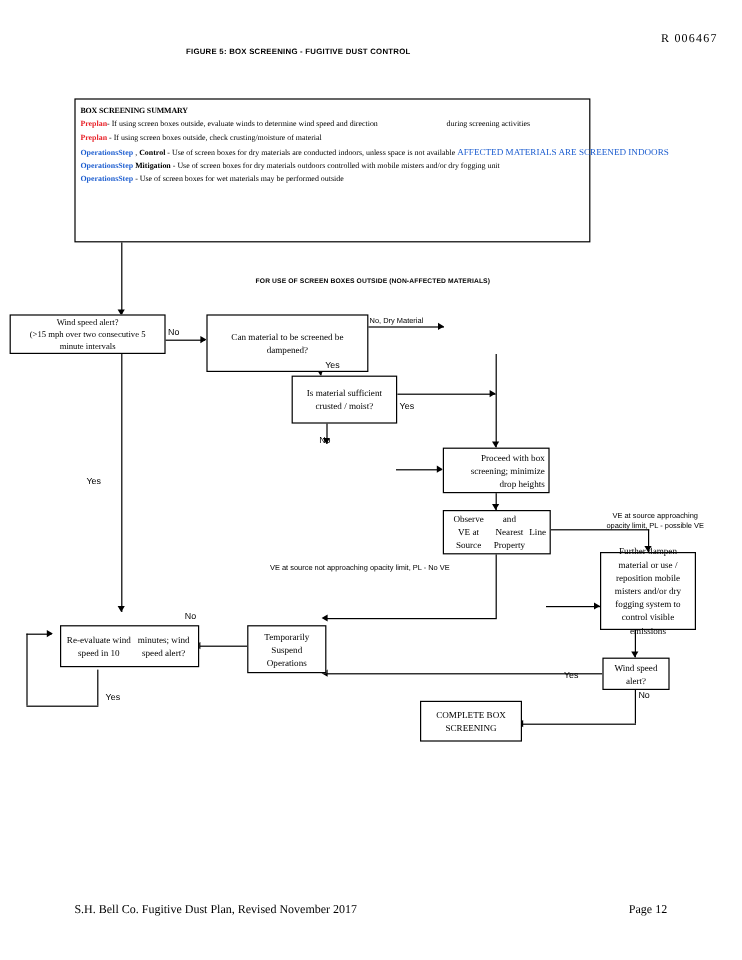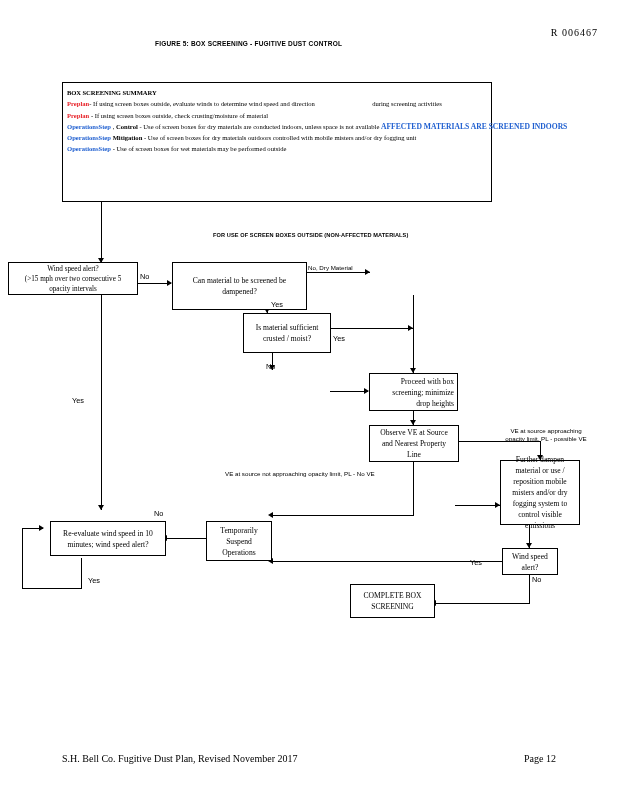--- a/index.html
+++ b/index.html
@@ -59,21 +59,21 @@
   .sum-line {
     font-size: 6.6px;
     line-height: 11.3px;
     color: #000;
     white-space: nowrap;
     font-family: "Liberation Serif", serif;
   }
   .sum-line .hdr { font-weight: bold; letter-spacing: -.1px; }
   .lbl-red  { color: #e8232a; font-weight: bold; }
   .lbl-blue { color: #1f5fd0; font-weight: bold; }
-  .cap-blue { color: #1f5fd0; font-weight: bold; font-size: 7.6px; font-family: "Liberation Serif", serif; }
+  .cap-blue { color: #1f5fd0; font-weight: normal; font-size: 7.6px; font-family: "Liberation Serif", serif; }
   .bold { font-weight: bold; }
   .gap-sm { display:inline-block; width: 54px; }
 
   
   #section-label {
     top: 232px; left: 213px;
     font-family: "Liberation Sans", sans-serif;
     font-size: 5.6px;
     font-weight: bold;
     letter-spacing: .1px;
@@ -227,63 +227,63 @@
 
   <div class="abs ln-v" style="left:81px; top:558px; height:30px;"></div>
   <div class="abs ln-h" style="left:22px; top:588px; width:60px;"></div>
   <div class="abs ln-v" style="left:22px; top:528px; height:60px;"></div>
   <div class="abs ln-h" style="left:22px; top:528px; width:21px;"></div>
   <div class="abs arw arw-r" style="left:39px; top:525px;"></div>
 
   <div class="abs box box-sm" style="left:8px; top:262px; width:130px; height:33px; flex-direction:column;">
     <span>Wind speed alert?</span>
     <span>(&gt;15 mph over two consecutive 5</span>
-    <span>opacity intervals</span>
+    <span>minute intervals</span>
   </div>
 
   <div class="abs box" style="left:172px; top:262px; width:135px; height:48px; flex-direction:column;">
     <span>Can material to be screened be</span>
     <span>dampened?</span>
   </div>
 
 
   <div class="abs box" style="left:243px; top:313px; width:88px; height:40px; flex-direction:column;">
     <span>Is material sufficient</span>
     <span>crusted / moist?</span>
   </div>
 
 
   <div class="abs box" style="left:369px; top:373px; width:89px; height:38px; flex-direction:column;align-items:flex-end;">
     <span>Proceed with box</span>
     <span>screening; minimize</span>
     <span>drop heights</span>
   </div>
 
-  <div class="abs box" style="left:369px; top:425px; width:90px; height:37px; flex-direction:column;">
+  <div class="abs box" style="left:369px; top:425px; width:90px; height:37px; flex-direction:row;">
     <span>Observe VE at Source</span>
     <span>and Nearest Property</span>
     <span>Line</span>
   </div>
 
   <div class="abs box" style="left:500px; top:460px; width:80px; height:65px; flex-direction:column;">
     <span>Further dampen</span>
     <span>material or use /</span>
     <span>reposition mobile</span>
     <span>misters and/or dry</span>
     <span>fogging system to</span>
     <span>control visible</span>
     <span>emissions</span>
   </div>
 
   <div class="abs box" style="left:502px; top:548px; width:56px; height:27px; flex-direction:column;">
     <span>Wind speed</span>
     <span>alert?</span>
   </div>
 
-  <div class="abs box" style="left:50px; top:521px; width:116px; height:35px; flex-direction:column;">
+  <div class="abs box" style="left:50px; top:521px; width:116px; height:35px; flex-direction:row;">
     <span>Re-evaluate wind speed in 10</span>
     <span>minutes; wind speed alert?</span>
   </div>
 
   <div class="abs box" style="left:206px; top:521px; width:66px; height:40px; flex-direction:column;">
     <span>Temporarily</span>
     <span>Suspend</span>
     <span>Operations</span>
   </div>
 

